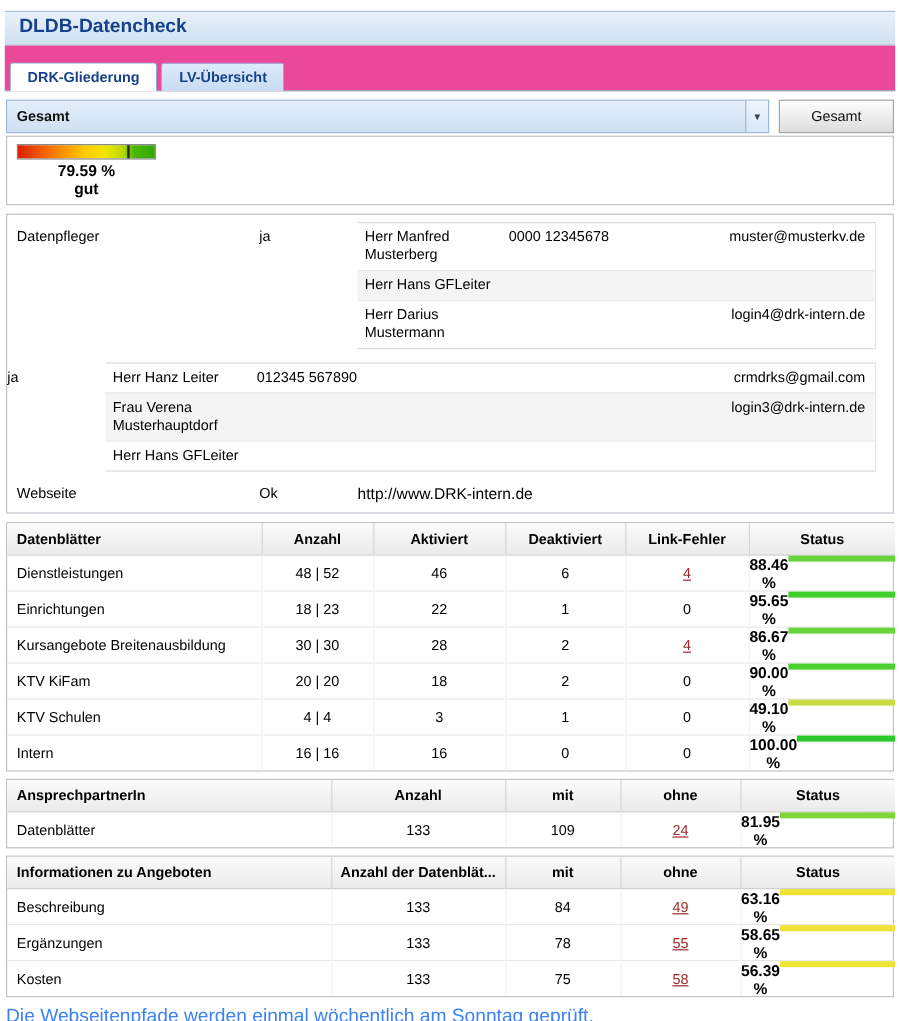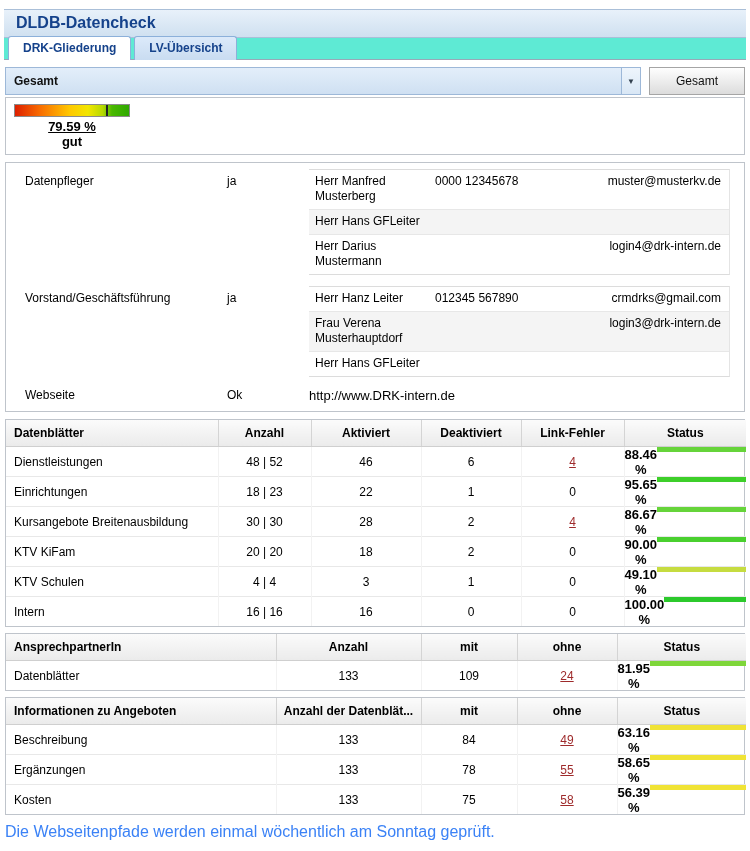--- a/index.html
+++ b/index.html
@@ -5,21 +5,21 @@
   * { box-sizing: border-box; margin: 0; padding: 0; }
   html,body { background:#fff; font-family:"Liberation Sans","DejaVu Sans",sans-serif; font-size:12px; color:#000; }
   .page { width:750px; padding:2px 4px; }
 
   
   .titlebar { margin-top:7px; border:1px solid #aabfd8; border-left:none; border-right:none;
     background:linear-gradient(#e8f1fa,#cfe0f0); padding:4px 8px 5px 12px; }
   .titlebar .t { color:#15428b; font-weight:bold; font-size:16px; }
 
   
-  .tabstrip { display:flex; align-items:flex-end; background:#5eead4; border-bottom:1px solid #99a8b8; padding:4px 0 0 4px; height:22px; }
+  .tabstrip { display:flex; align-items:flex-end; background:#ec4899; border-bottom:1px solid #99a8b8; padding:4px 0 0 4px; height:38px; }
   .tab { border:1px solid #8cb0da; border-bottom:none; border-radius:3px 3px 0 0; padding:4px 14px 5px 14px;
     color:#15428b; font-weight:bold; font-size:12px; margin-right:3px; cursor:pointer;
     background:linear-gradient(#dceafa,#c9dcf1); position:relative; top:1px; }
   .tab.active { background:#fff; }
 
   
   .combo-row { display:flex; margin:7px 1px 2px 1px; }
   .combo { flex:1; height:28px; border:1px solid #9db8d8; background:linear-gradient(#e3eefa,#cfe0f2);
     display:flex; align-items:center; margin-right:8px; cursor:pointer; }
   .combo-text { flex:1; font-weight:bold; color:#111; padding-left:8px; }
@@ -30,25 +30,25 @@
 
   .panel { border:1px solid #bfc4cb; background:#fff; }
 
   
   .overview-panel { margin:2px 1px 7px 1px; padding:6px 8px 5px 8px; display:flex; justify-content:space-between; min-height:52px; }
   .org { padding-top:2px; }
   .score { width:116px; text-align:center; }
   .score-bar { position:relative; height:13px; border:1px solid #8a8a8a;
     background:linear-gradient(90deg,#dd1f00 0%,#f86c00 22%,#ffc800 48%,#f2e600 64%,#b6d800 77%,#49b800 85%,#2fa800 100%); }
   .score-marker { position:absolute; top:0; bottom:0; width:2px; background:#222; }
-  .score-pct { font-weight:bold; font-size:13px; margin-top:2px;text-decoration:underline; }
+  .score-pct { font-weight:bold; font-size:13px; margin-top:2px; }
   .score-word { font-weight:bold; font-size:13px; }
 
   
-  .contacts-panel { margin:0 1px 7px 1px; padding:6px 0 8px 11px; }
+  .contacts-panel { margin:0 1px 7px 1px; padding:6px 0 8px 0; }
   .contact-group { display:flex; margin-bottom:11px; }
   .cg-label { width:210px; padding:5px 0 0 8px; }
   .cg-flag  { width:82px;  padding:5px 0 0 0; }
   .cg-list  { flex:1; margin-right:14px; border-top:1px solid #dcdcdc; border-bottom:1px solid #dcdcdc; border-right:1px solid #e4e4e4; }
   .contact-entry { display:flex; padding:4px 4px 5px 6px; border-top:1px solid #e7e7e7; min-height:24px; }
   .contact-entry:first-child { border-top:none; }
   .contact-entry:nth-child(even) { background:#f4f4f4; }
   .c-name  { width:120px; line-height:15px; }
   .c-phone { width:160px; line-height:15px; }
   .c-email { flex:1; text-align:right; padding-right:4px; line-height:15px; }
@@ -124,21 +124,20 @@
               <span class="c-email"></span>
             </div>
             <div class="contact-entry">
               <span class="c-name">Herr Darius Mustermann</span>
               <span class="c-phone"></span>
               <span class="c-email">login4@drk-intern.de</span>
             </div>
           </div>
         </div>
         <div class="contact-group">
-          <div class="cg-label">Vorstand/Geschäftsführung</div>
           <div class="cg-flag">ja</div>
           <div class="cg-list">
             <div class="contact-entry">
               <span class="c-name">Herr Hanz Leiter</span>
               <span class="c-phone">012345 567890</span>
               <span class="c-email">crmdrks@gmail.com</span>
             </div>
             <div class="contact-entry">
               <span class="c-name">Frau Verena Musterhauptdorf</span>
               <span class="c-phone"></span>

